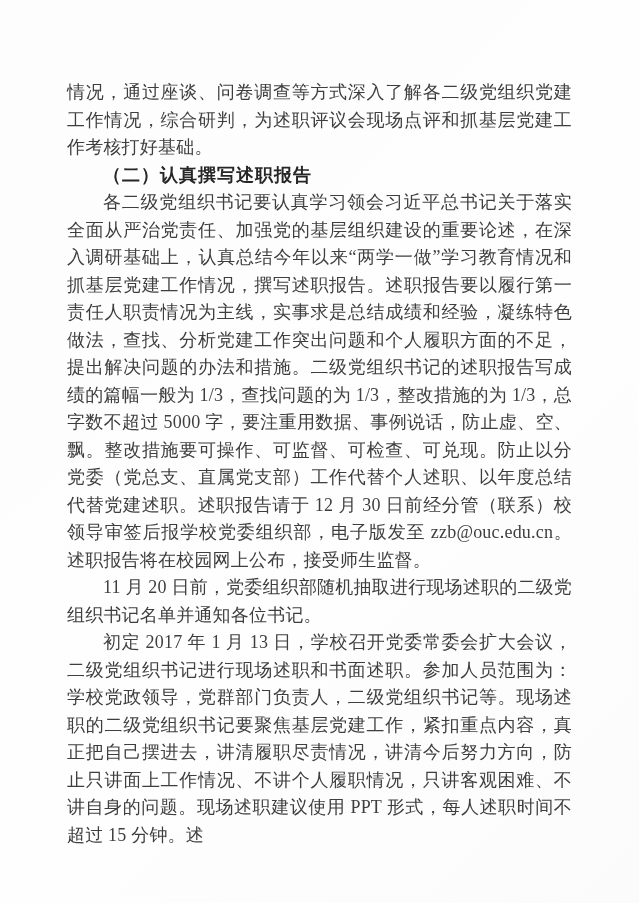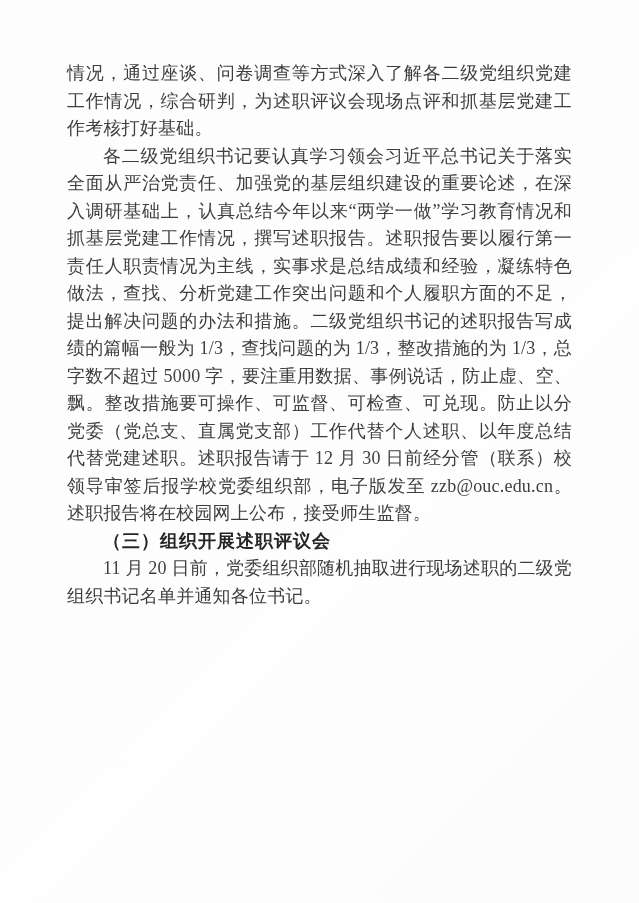--- a/index.html
+++ b/index.html
@@ -12,21 +12,21 @@
       width: 639px;
       height: 903px;
       margin: 0;
       overflow: hidden;
       background: linear-gradient(135deg, #fdfdfd 0%, #fefefe 60%, #fbfbfb 100%);
       font-family: "Liberation Serif", "DejaVu Serif", serif;
     }
     .text-block {
       position: absolute;
       left: 67px;
-      top: 60px;
+      top: 79px;
       width: 505px;
       font-size: 18px;
       line-height: 27.5px;
       color: #3e3e3e;
       text-align: justify;
       letter-spacing: 0.2px;
     }
     .text-block p {
       margin: 0;
       padding: 0;
@@ -44,17 +44,18 @@
       font-family: "Liberation Sans", "DejaVu Sans", sans-serif;
       letter-spacing: 1px;
     }
   </style>
 </head>
 <body>
 
 <div class="page">
   <div class="text-block">
       <p class="continuation">情况，通过座谈、问卷调查等方式深入了解各二级党组织党建工作情况，综合研判，为述职评议会现场点评和抓基层党建工作考核打好基础。</p>
+      <p class="heading">（二）认真撰写述职报告</p>
       <p class="body">各二级党组织书记要认真学习领会习近平总书记关于落实全面从严治党责任、加强党的基层组织建设的重要论述，在深入调研基础上，认真总结今年以来“两学一做”学习教育情况和抓基层党建工作情况，撰写述职报告。述职报告要以履行第一责任人职责情况为主线，实事求是总结成绩和经验，凝练特色做法，查找、分析党建工作突出问题和个人履职方面的不足，提出解决问题的办法和措施。二级党组织书记的述职报告写成绩的篇幅一般为 1/3，查找问题的为 1/3，整改措施的为 1/3，总字数不超过 5000 字，要注重用数据、事例说话，防止虚、空、飘。整改措施要可操作、可监督、可检查、可兑现。防止以分党委（党总支、直属党支部）工作代替个人述职、以年度总结代替党建述职。述职报告请于 12 月 30 日前经分管（联系）校领导审签后报学校党委组织部，电子版发至 zzb@ouc.edu.cn。述职报告将在校园网上公布，接受师生监督。</p>
-      <p class="heading">（三）组织开展述职评议会</p>
       <p class="body">11 月 20 日前，党委组织部随机抽取进行现场述职的二级党组织书记名单并通知各位书记。</p>
+      <p class="body">初定 2017 年 1 月 13 日，学校召开党委常委会扩大会议，二级党组织书记进行现场述职和书面述职。参加人员范围为：学校党政领导，党群部门负责人，二级党组织书记等。现场述职的二级党组织书记要聚焦基层党建工作，紧扣重点内容，真正把自己摆进去，讲清履职尽责情况，讲清今后努力方向，防止只讲面上工作情况、不讲个人履职情况，只讲客观困难、不讲自身的问题。现场述职建议使用 PPT 形式，每人述职时间不超过 15 分钟。述</p>
     </div>
 </div>
 
 </body></html>

